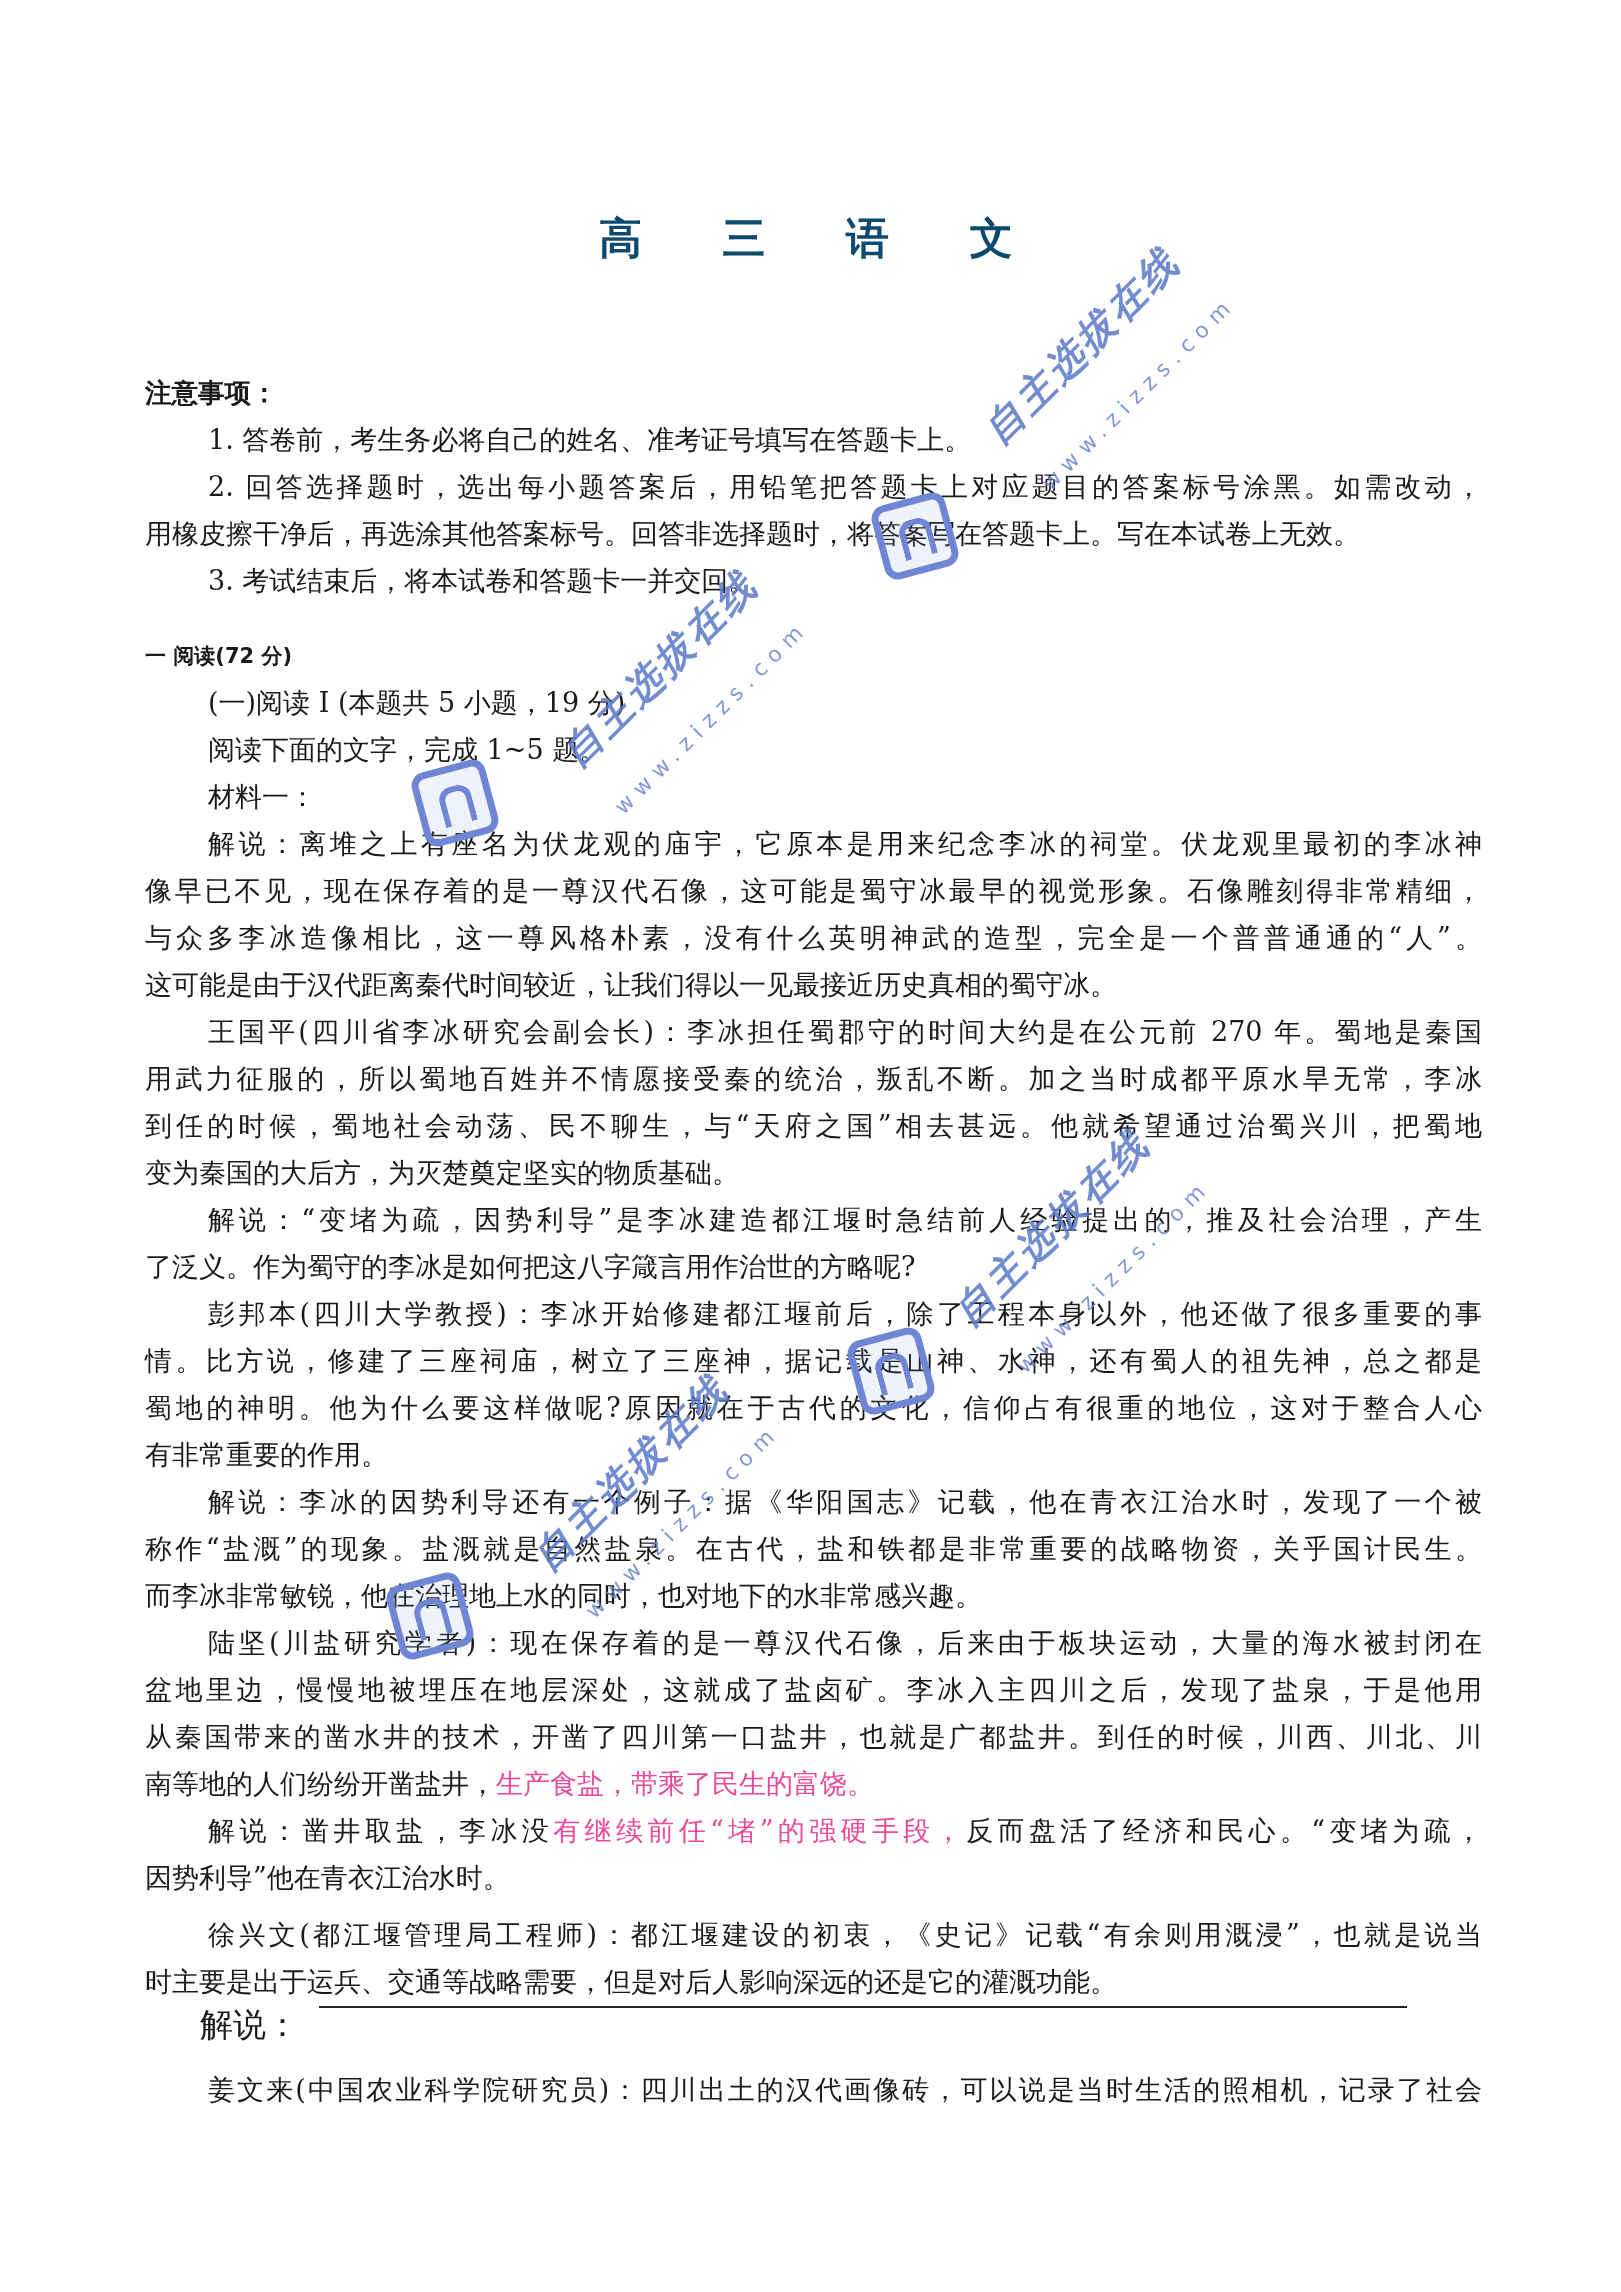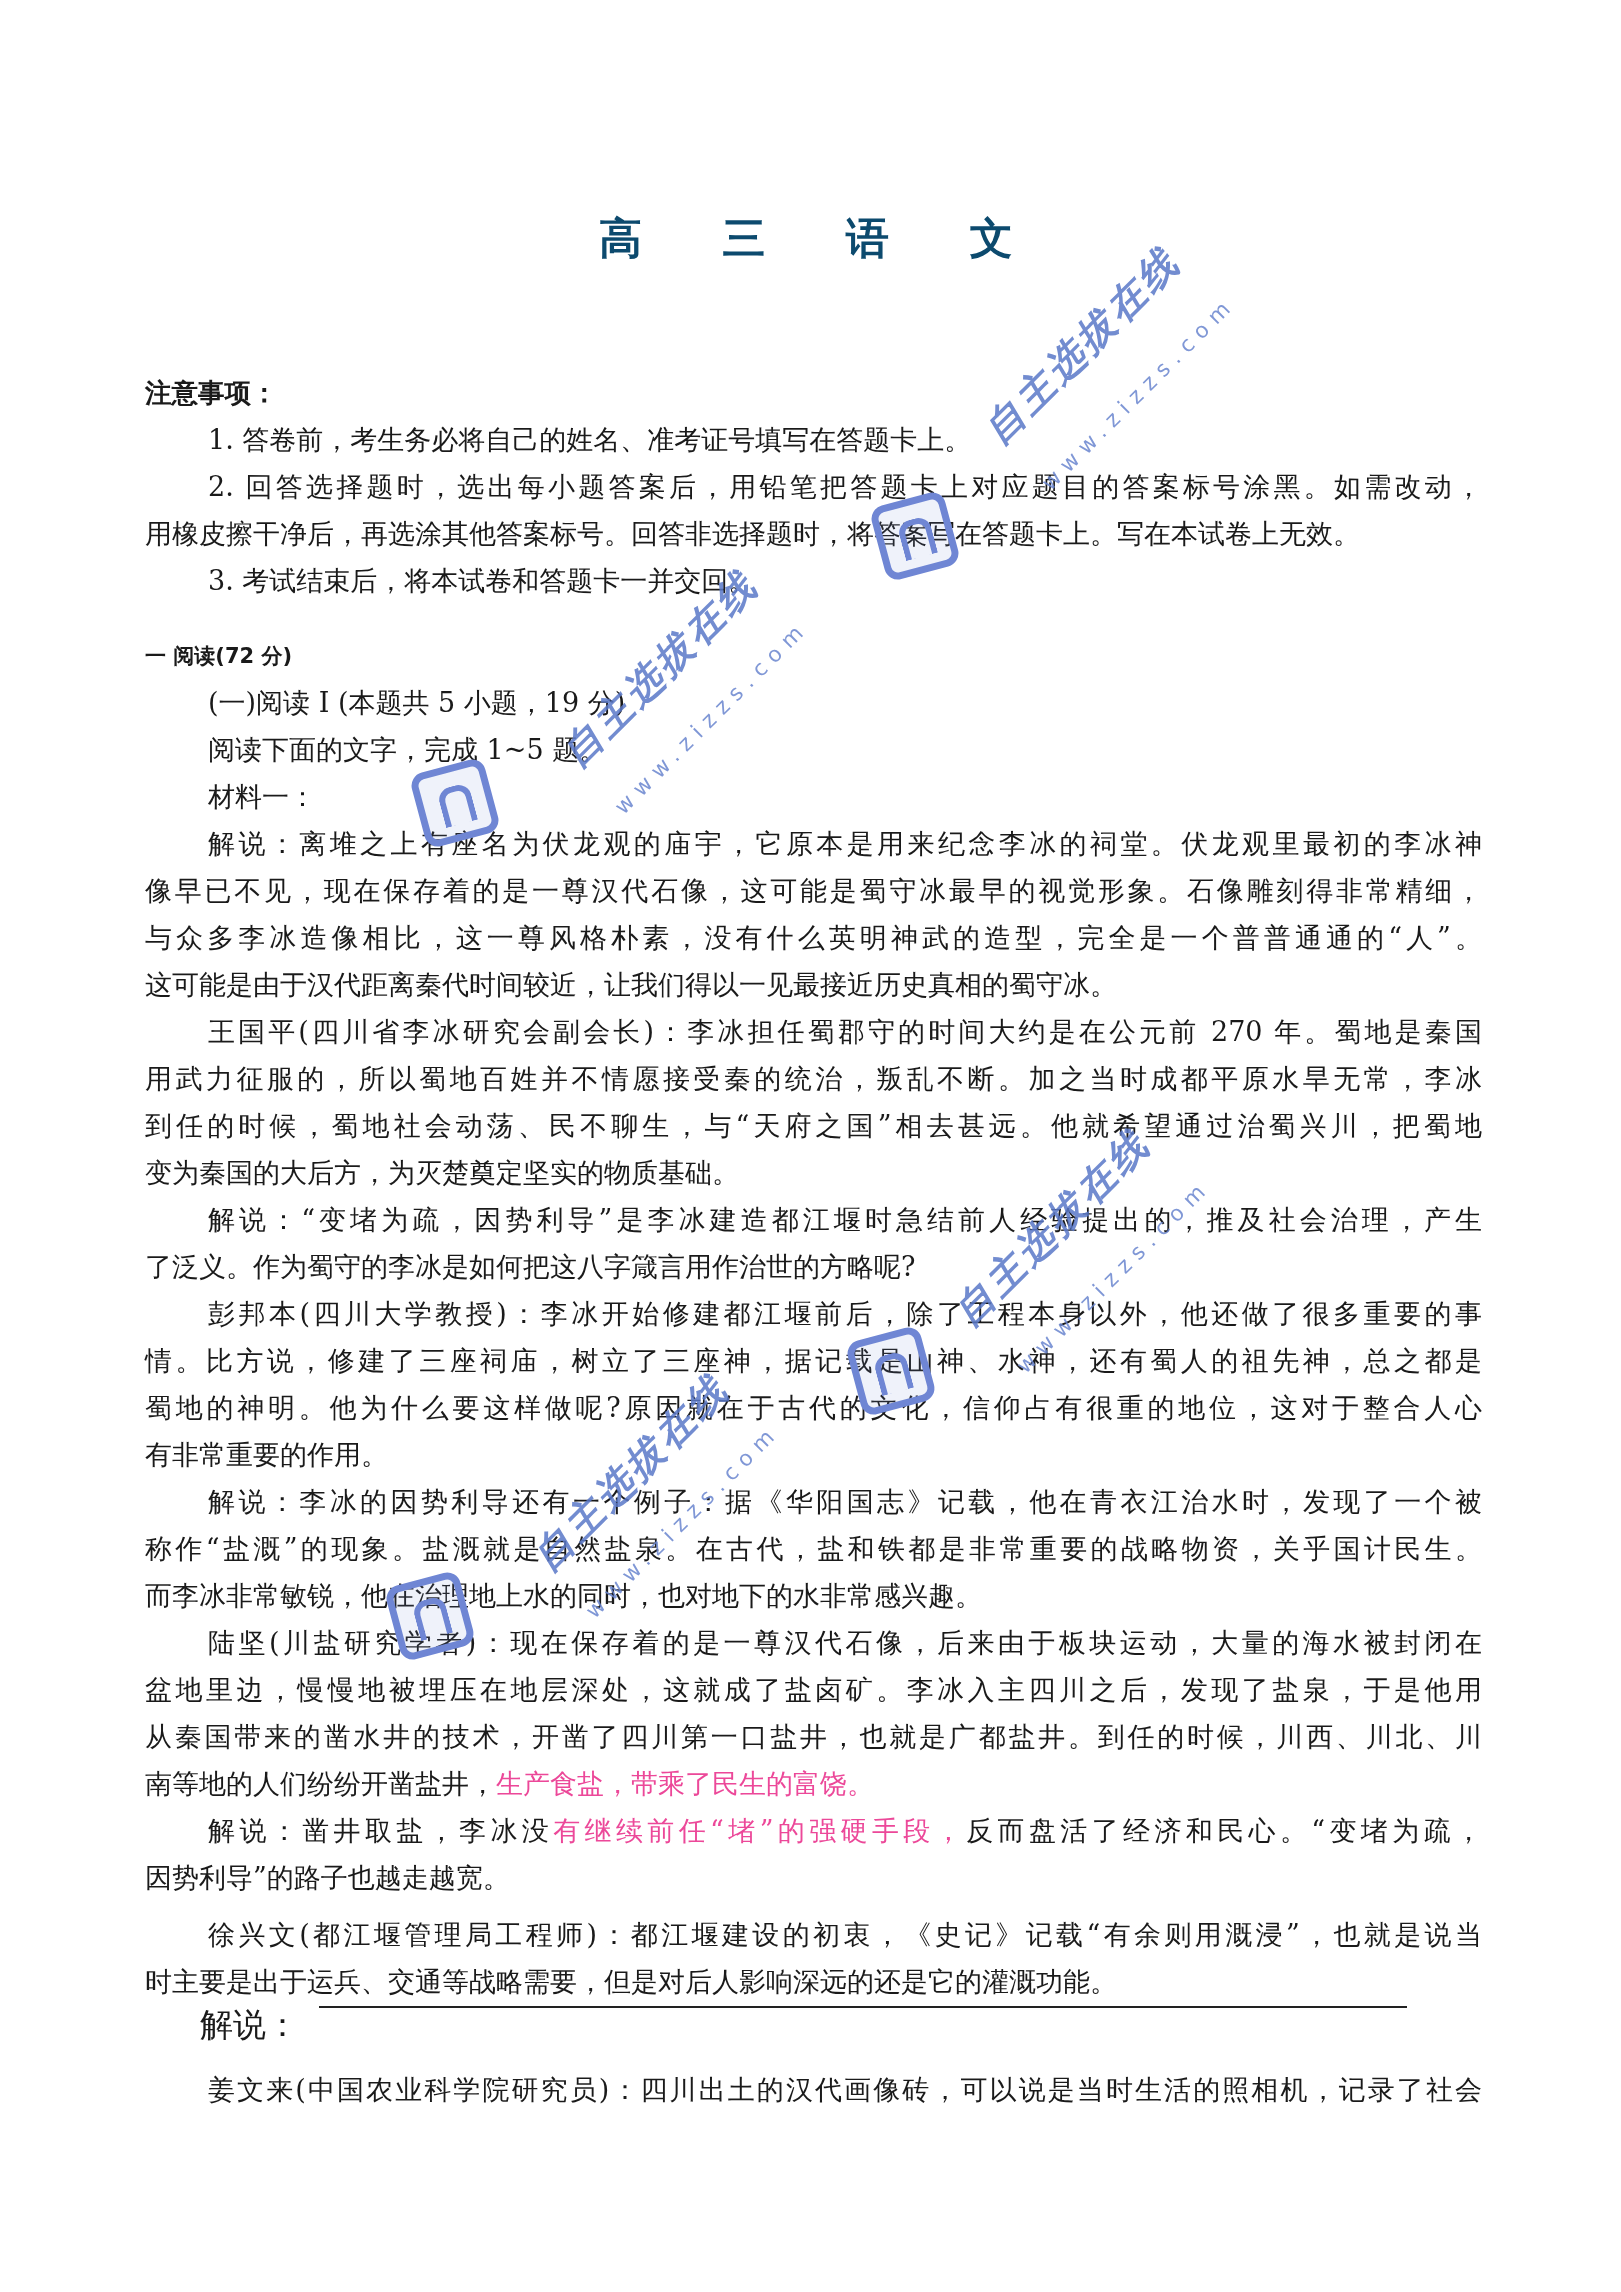--- a/index.html
+++ b/index.html
@@ -91,21 +91,21 @@
 
     <div class="para">
       <div class="line indent">陆坚(川盐研究学者)：现在保存着的是一尊汉代石像，后来由于板块运动，大量的海水被封闭在</div>
       <div class="line">盆地里边，慢慢地被埋压在地层深处，这就成了盐卤矿。李冰入主四川之后，发现了盐泉，于是他用</div>
       <div class="line">从秦国带来的凿水井的技术，开凿了四川第一口盐井，也就是广都盐井。到任的时候，川西、川北、川</div>
       <div class="line last"><span>南等地的人们纷纷开凿盐井，</span><span class="green">生产食盐，带乘了民生的富饶。</span></div>
     </div>
 
     <div class="para">
       <div class="line indent"><span>解说：凿井取盐，李冰没</span><span class="green">有继续前任“堵”的强硬手段，</span><span>反而盘活了经济和民心。“变堵为疏，</span></div>
-      <div class="line last">因势利导”的路子也越走越宽。</div>
+      <div class="line last">因势利导”他在青衣江治水时。</div>
     </div>
 
     <div style="height:9.8px"></div>
 
     <div class="para">
       <div class="line indent">徐兴文(都江堰管理局工程师)：都江堰建设的初衷，《史记》记载“有余则用溉浸”，也就是说当</div>
       <div class="line last">时主要是出于运兵、交通等战略需要，但是对后人影响深远的还是它的灌溉功能。</div>
     </div>
 
     <div class="answer-row">

